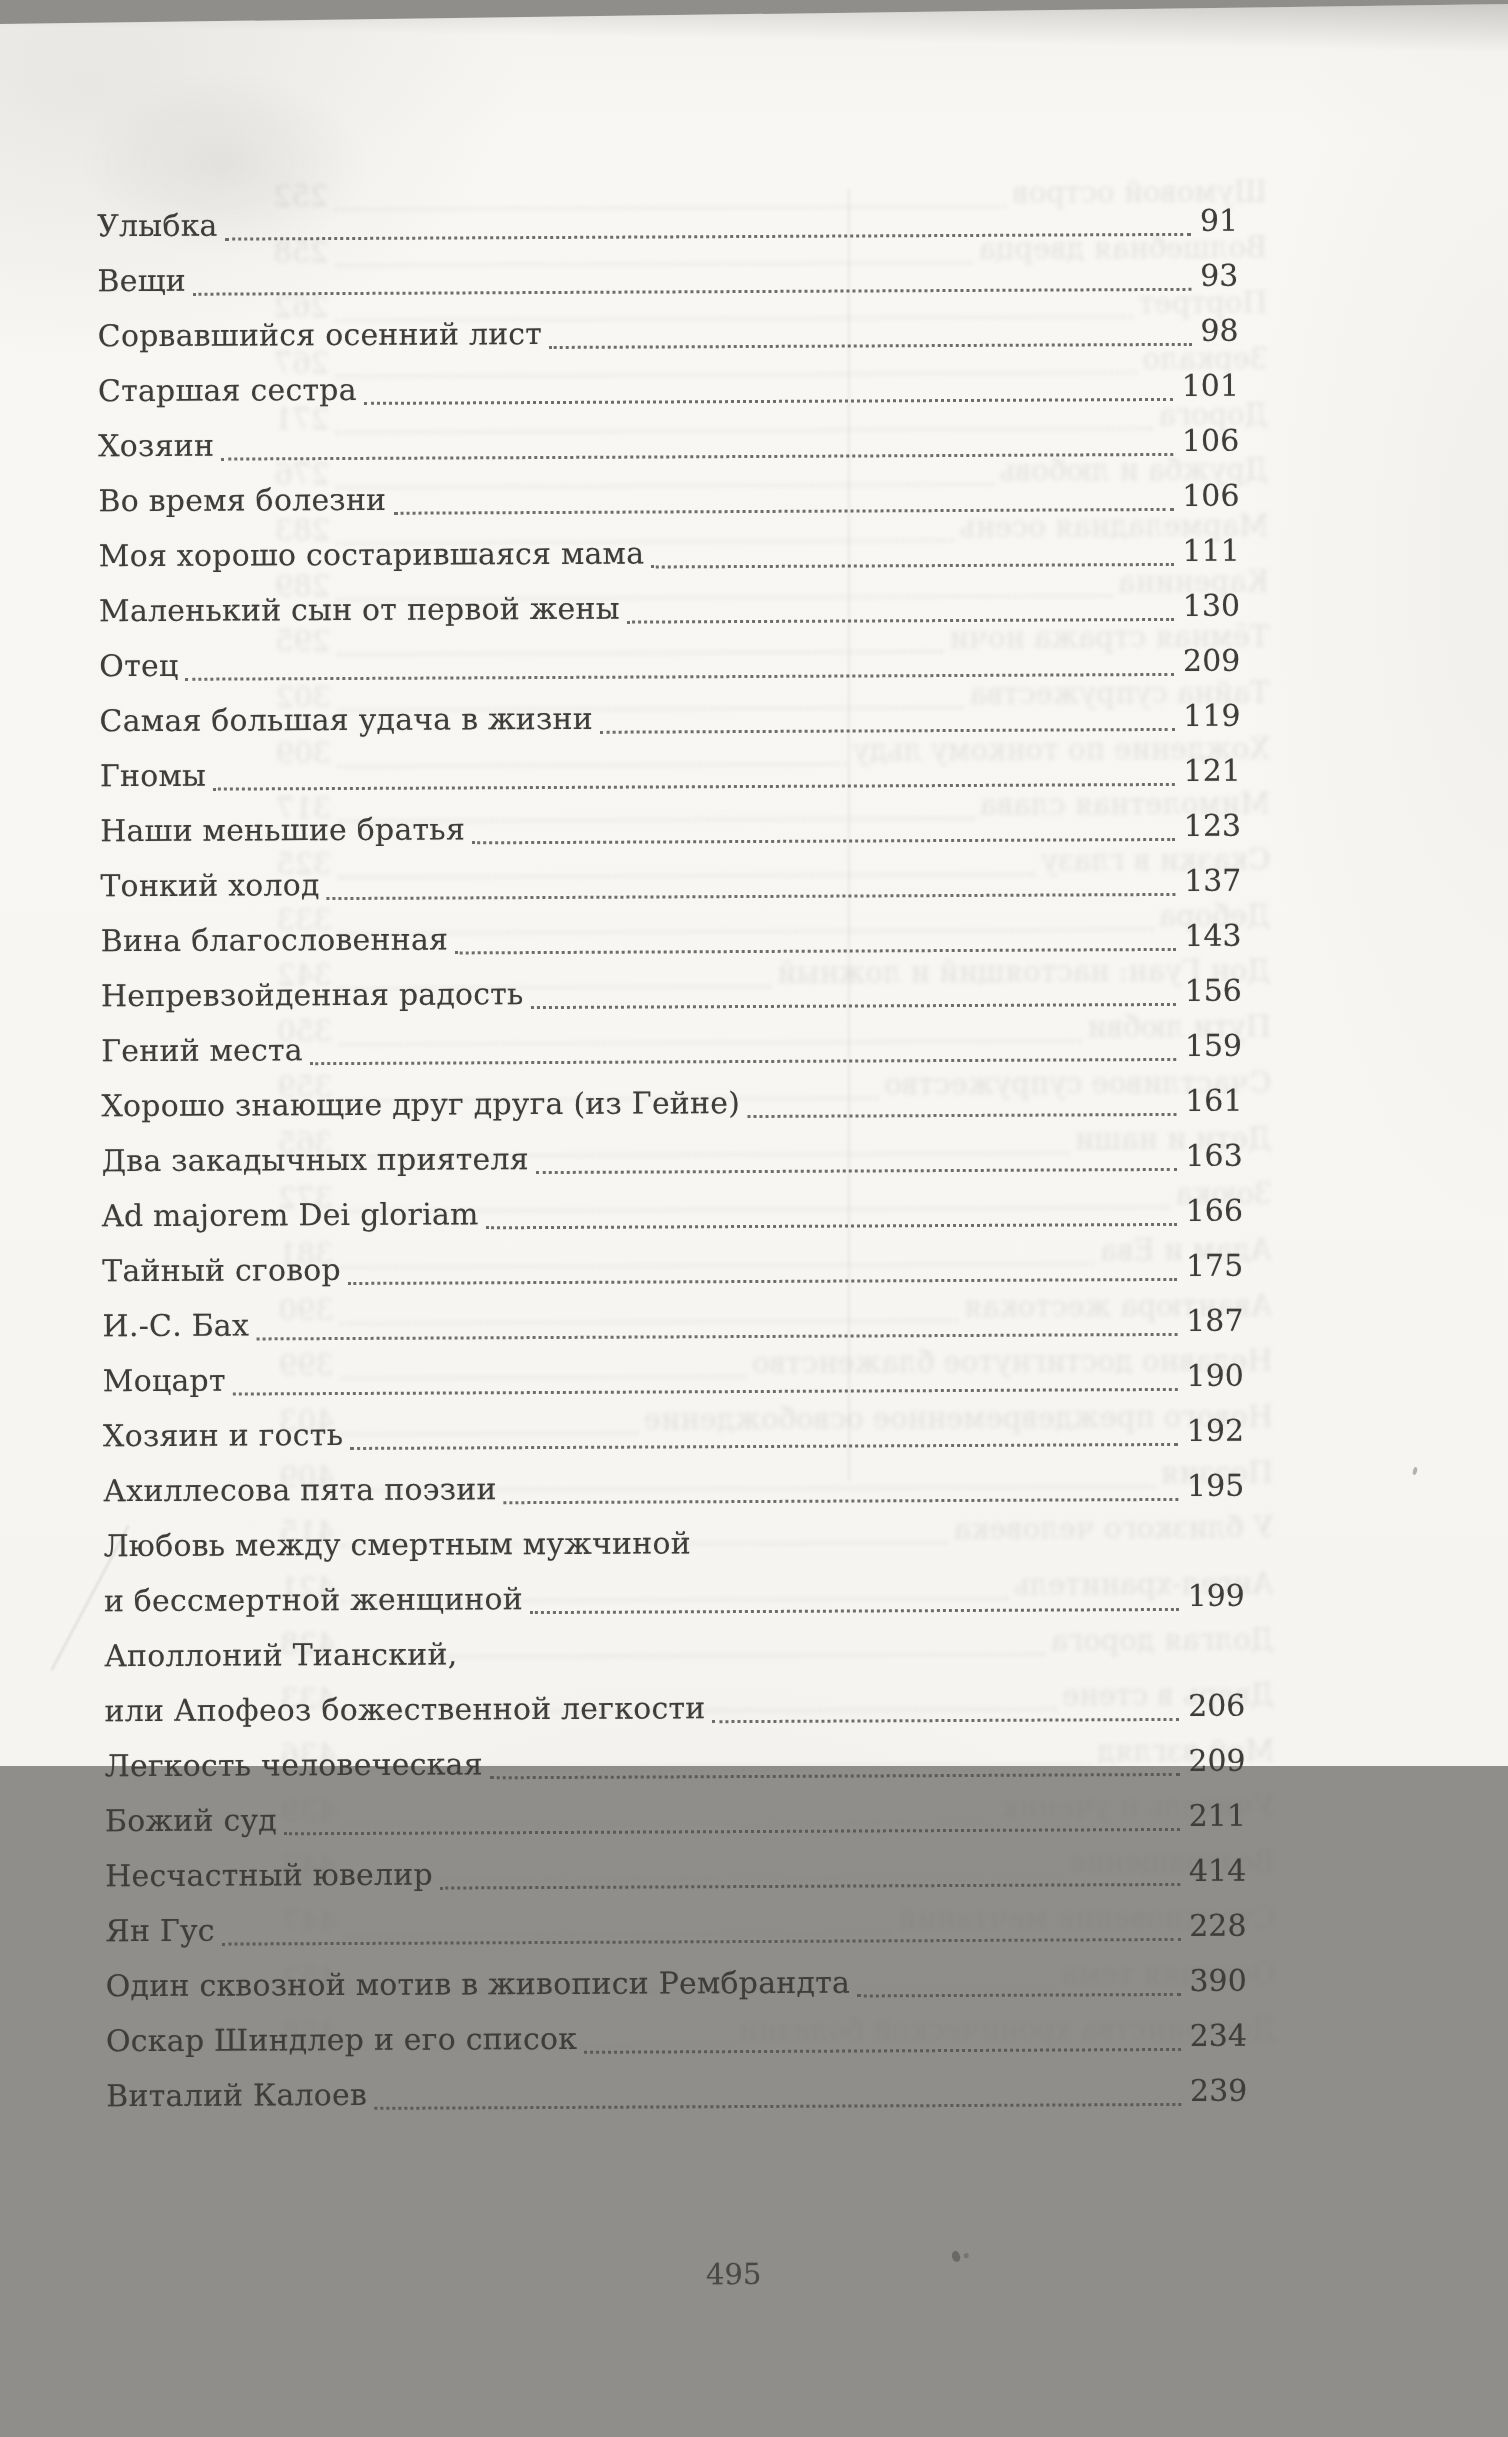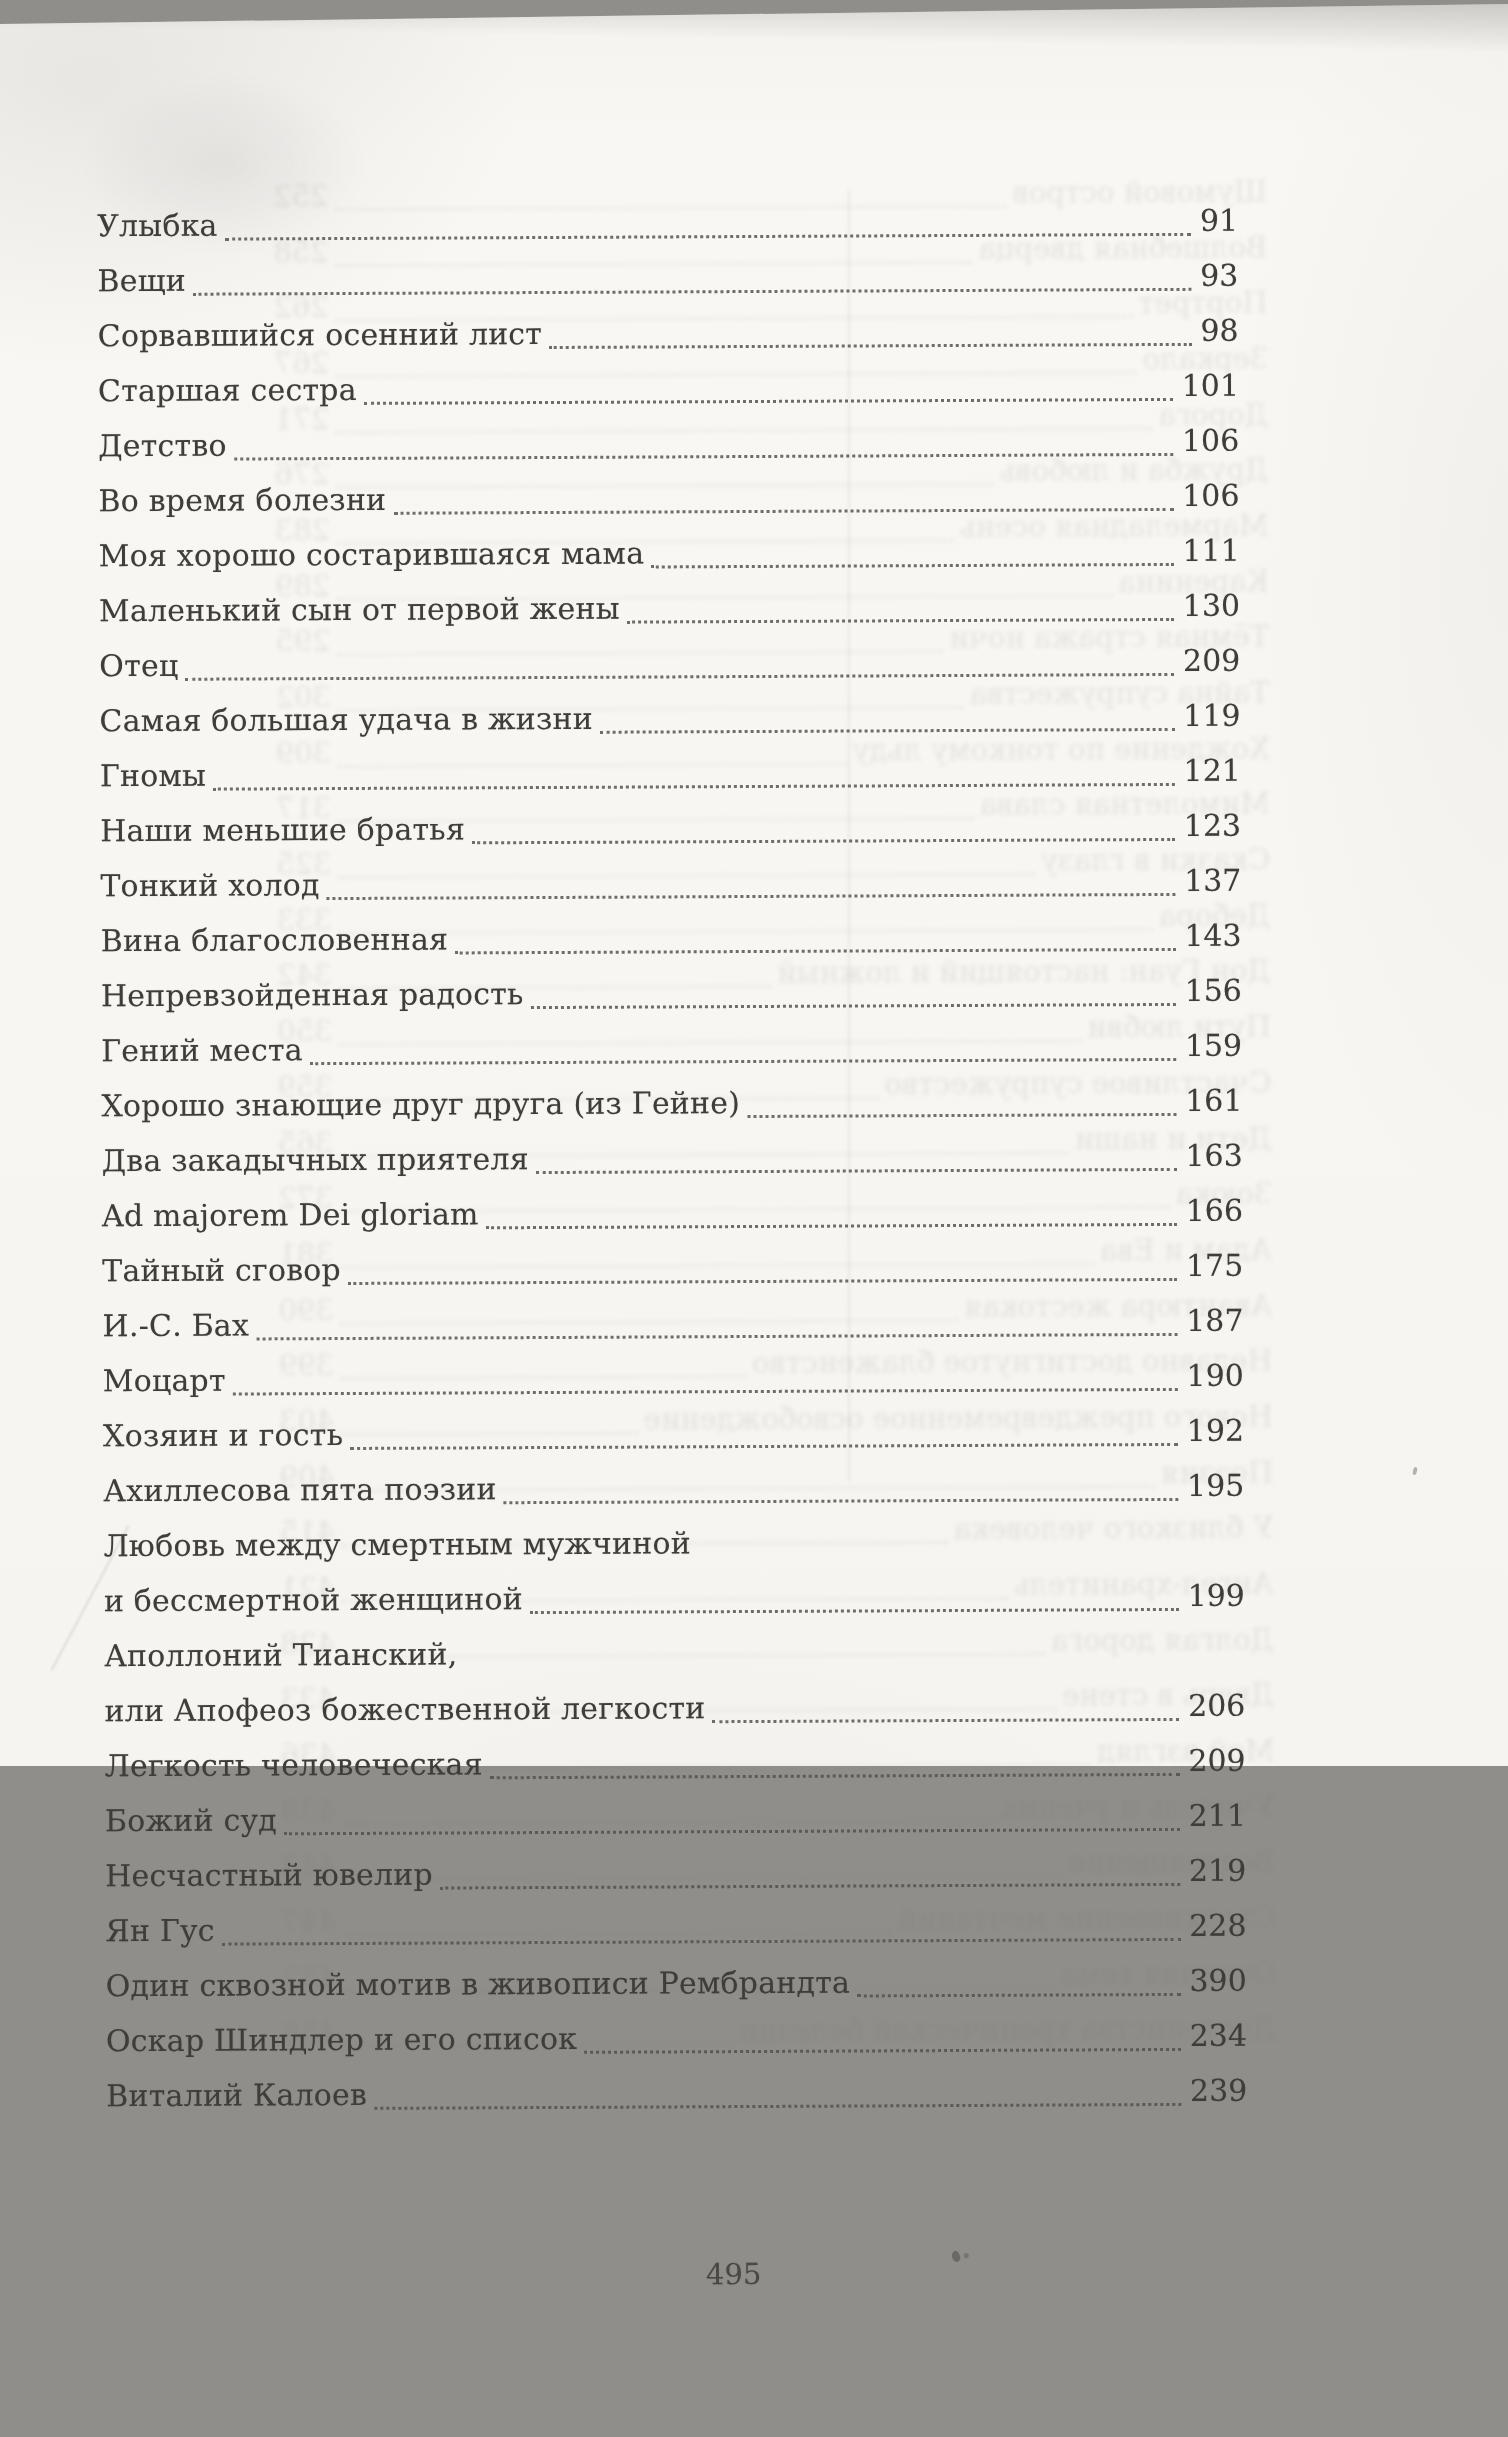--- a/index.html
+++ b/index.html
@@ -352,21 +352,21 @@
           <span class="t">Сорвавшийся осенний лист</span>
           <span class="leader"></span>
           <span class="n">98</span>
         </div>
         <div class="row">
           <span class="t">Старшая сестра</span>
           <span class="leader"></span>
           <span class="n">101</span>
         </div>
         <div class="row">
-          <span class="t">Детство</span>
+          <span class="t">Хозяин</span>
           <span class="leader"></span>
           <span class="n">106</span>
         </div>
         <div class="row">
           <span class="t">Во время болезни</span>
           <span class="leader"></span>
           <span class="n">106</span>
         </div>
         <div class="row">
           <span class="t">Моя хорошо состарившаяся мама</span>
@@ -480,21 +480,21 @@
           <span class="n">209</span>
         </div>
         <div class="row">
           <span class="t">Божий суд</span>
           <span class="leader"></span>
           <span class="n">211</span>
         </div>
         <div class="row">
           <span class="t">Несчастный ювелир</span>
           <span class="leader"></span>
-          <span class="n">219</span>
+          <span class="n">414</span>
         </div>
         <div class="row">
           <span class="t">Ян Гус</span>
           <span class="leader"></span>
           <span class="n">228</span>
         </div>
         <div class="row">
           <span class="t">Один сквозной мотив в живописи Рембрандта</span>
           <span class="leader"></span>
           <span class="n">390</span>

